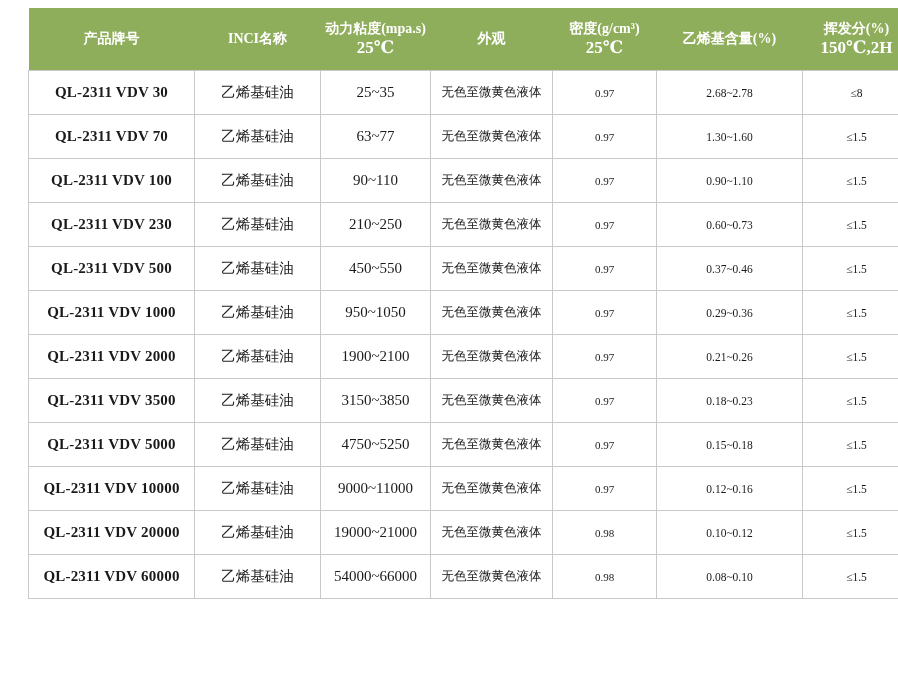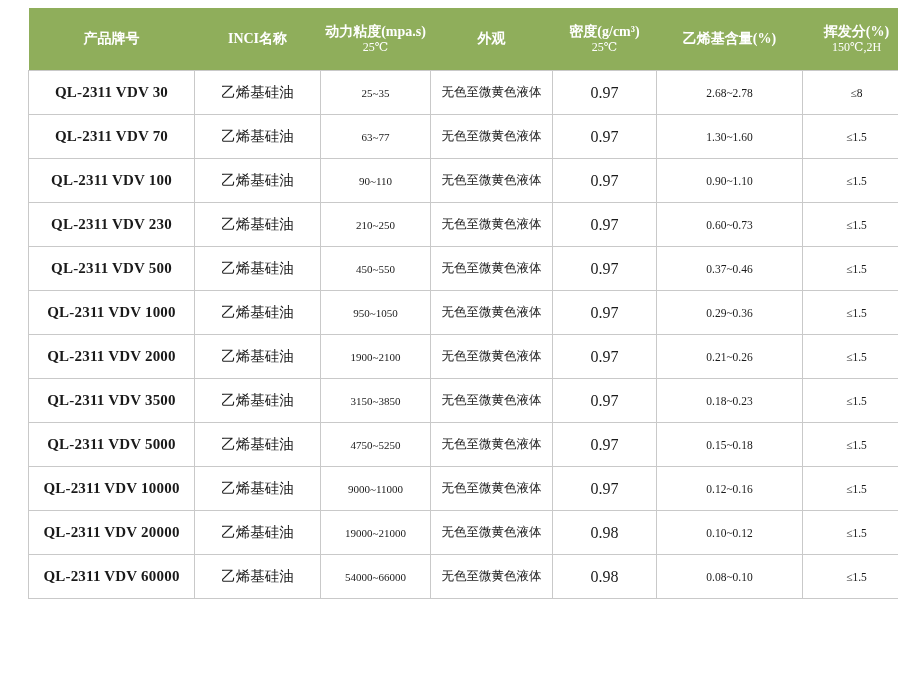--- a/index.html
+++ b/index.html
@@ -32,48 +32,48 @@
     font-size: 14px;
     line-height: 1.25;
     text-align: center;
     vertical-align: middle;
     height: 54px;
     padding: 4px 2px;
     border: none;
   }
   table.spec thead th .sub {
     display: block;
-    font-size: 12px;
-    font-weight: normal;
+    font-size: 17px;
+    font-weight: bold;
   }
   table.spec tbody td {
     border: 1px solid #c9c9c9;
     text-align: center;
     vertical-align: middle;
     height: 39px;
     padding: 2px 3px;
     color: #1a1a1a;
     background: #ffffff;
   }
   td.c-model {
     font-weight: bold;
     font-size: 15px;
     letter-spacing: .2px;
   }
   td.c-inci {
     font-size: 14.5px;
   }
   td.c-visc {
-    font-size: 11px;
+    font-size: 15px;
   }
   td.c-appear {
     font-size: 12.5px;
   }
   td.c-dens {
-    font-size: 16px;
+    font-size: 11px;
   }
   td.c-vinyl {
     font-size: 11.5px;
   }
   td.c-volat {
     font-size: 11.5px;
   }
   
   col.w-model   { width: 166px; }
   col.w-inci    { width: 126px; }

